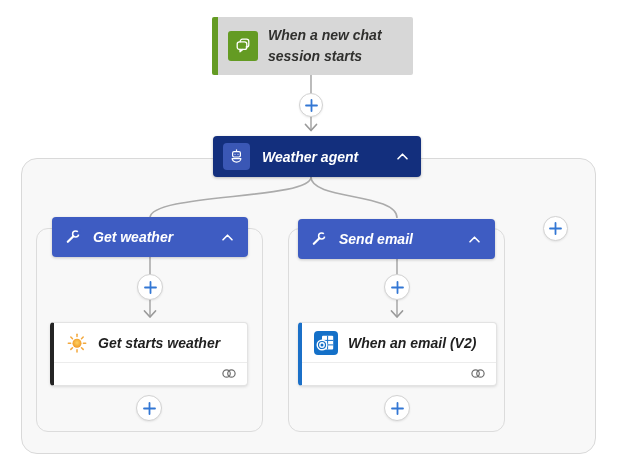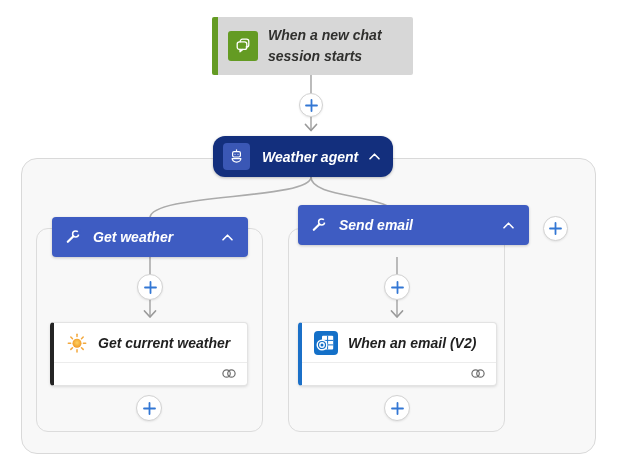--- a/index.html
+++ b/index.html
@@ -23,34 +23,34 @@
   .trigger{
     position:absolute;left:212px;top:17px;width:201px;height:58px;box-sizing:border-box;
     background:#d7d7d7;border-left:6px solid #649b23;border-radius:2px;
     display:flex;align-items:center;gap:10px;padding-left:10px;cursor:pointer;
   }
   .tile{display:flex;align-items:center;justify-content:center;flex:0 0 auto;}
   .trigger .tile{width:30px;height:30px;background:#649b23;border-radius:3px;}
   .trigger .label{font-size:14px;line-height:21px;font-weight:600;color:#30302e;width:146px;}
   
   .agent-node{
-    position:absolute;left:213px;top:136px;width:180px;height:41px;box-sizing:border-box;
-    background:#132f7d;border-radius:12px;box-shadow:0 1px 3px rgba(0,0,0,.25);
+    position:absolute;left:213px;top:136px;width:208px;height:41px;box-sizing:border-box;
+    background:#132f7d;border-radius:4px;box-shadow:0 1px 3px rgba(0,0,0,.25);
     display:flex;align-items:center;padding:0 10px;cursor:pointer;
   }
   .agent-node .tile{width:27px;height:27px;background:#3a57b5;border-radius:4px;}
   .node-label{color:#ffffff;font-size:14px;font-weight:600;margin-left:12px;flex:1;white-space:nowrap;}
   .chevron-btn{width:18px;height:18px;display:flex;align-items:center;justify-content:center;cursor:pointer;flex:0 0 auto;}
   
   .tool-header{
     position:absolute;height:40px;box-sizing:border-box;background:#3e5cc2;border-radius:4px;
     box-shadow:0 1px 3px rgba(0,0,0,.2);display:flex;align-items:center;padding:0 12px;cursor:pointer;justify-content:space-between;
   }
   .tool-header.t1{left:52px;top:217px;width:196px;}
-  .tool-header.t2{left:298px;top:205px;width:231px;}
+  .tool-header.t2{left:298px;top:219px;width:197px;}
   
   .action-card{
     position:absolute;height:64px;box-sizing:border-box;background:#ffffff;
     border:1px solid #e3e3e3;border-radius:4px;box-shadow:0 1px 3px rgba(0,0,0,.12);cursor:pointer;
   }
   .action-card.c1{left:50px;top:322px;width:198px;border-left:4px solid #242424;}
   .action-card.c2{left:298px;top:322px;width:199px;border-left:4px solid #1b70c8;}
   .card-top{height:39px;display:flex;align-items:center;gap:10px;padding-left:12px;border-bottom:1px solid #ececec;}
   .card-label{font-size:14px;font-weight:600;color:#1f1f1f;white-space:nowrap;}
   .card-bottom{height:24px;display:flex;align-items:center;justify-content:flex-end;padding-right:10px;}
@@ -187,21 +187,21 @@
             <line x1="17.4" y1="11.2" x2="19.7" y2="11.2"></line>
             <line x1="4.6" y1="11.2" x2="2.3" y2="11.2"></line>
             <line x1="15.5" y1="6.7" x2="17.2" y2="5"></line>
             <line x1="6.5" y1="6.7" x2="4.8" y2="5"></line>
             <line x1="15.5" y1="15.7" x2="17.2" y2="17.4"></line>
             <line x1="6.5" y1="15.7" x2="4.8" y2="17.4"></line>
           </g>
           <circle cx="11" cy="11.2" r="4.5" fill="url(#sungrad)"></circle>
         </svg>
       </span>
-      <span class="card-label">Get current weather</span>
+      <span class="card-label">Get starts weather</span>
     </div>
     <div class="card-bottom">
       <span>
         <svg width="16" height="13" viewBox="0 0 16 13" fill="none" stroke="#6f6f6f" stroke-width="1.2">
           <circle cx="5.6" cy="6.5" r="3.7"></circle>
           <circle cx="10.4" cy="6.5" r="3.7"></circle>
         </svg>
       </span>
     </div>
   </div>

